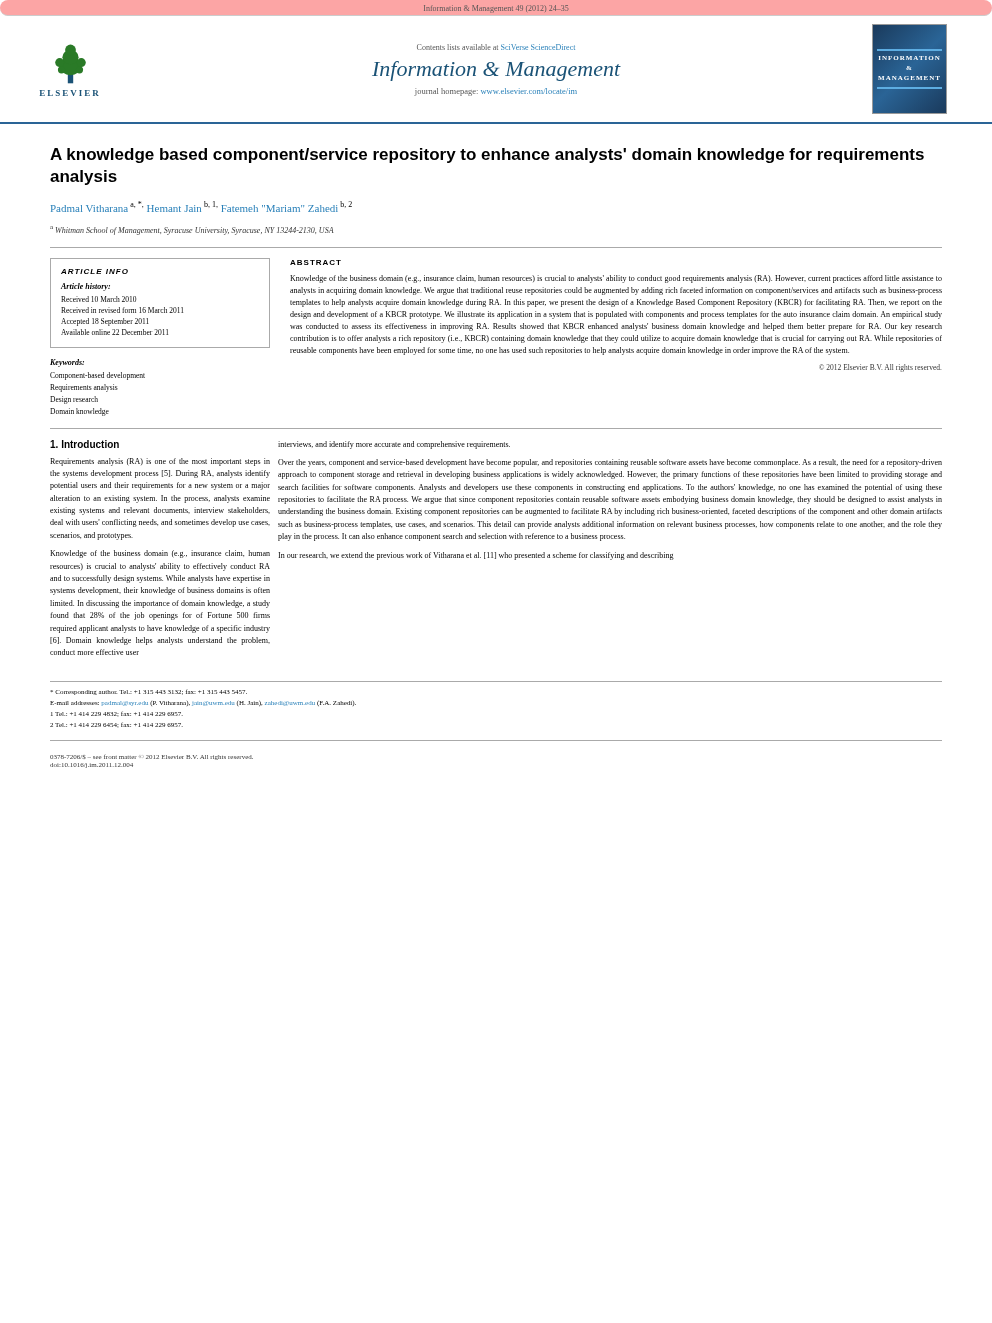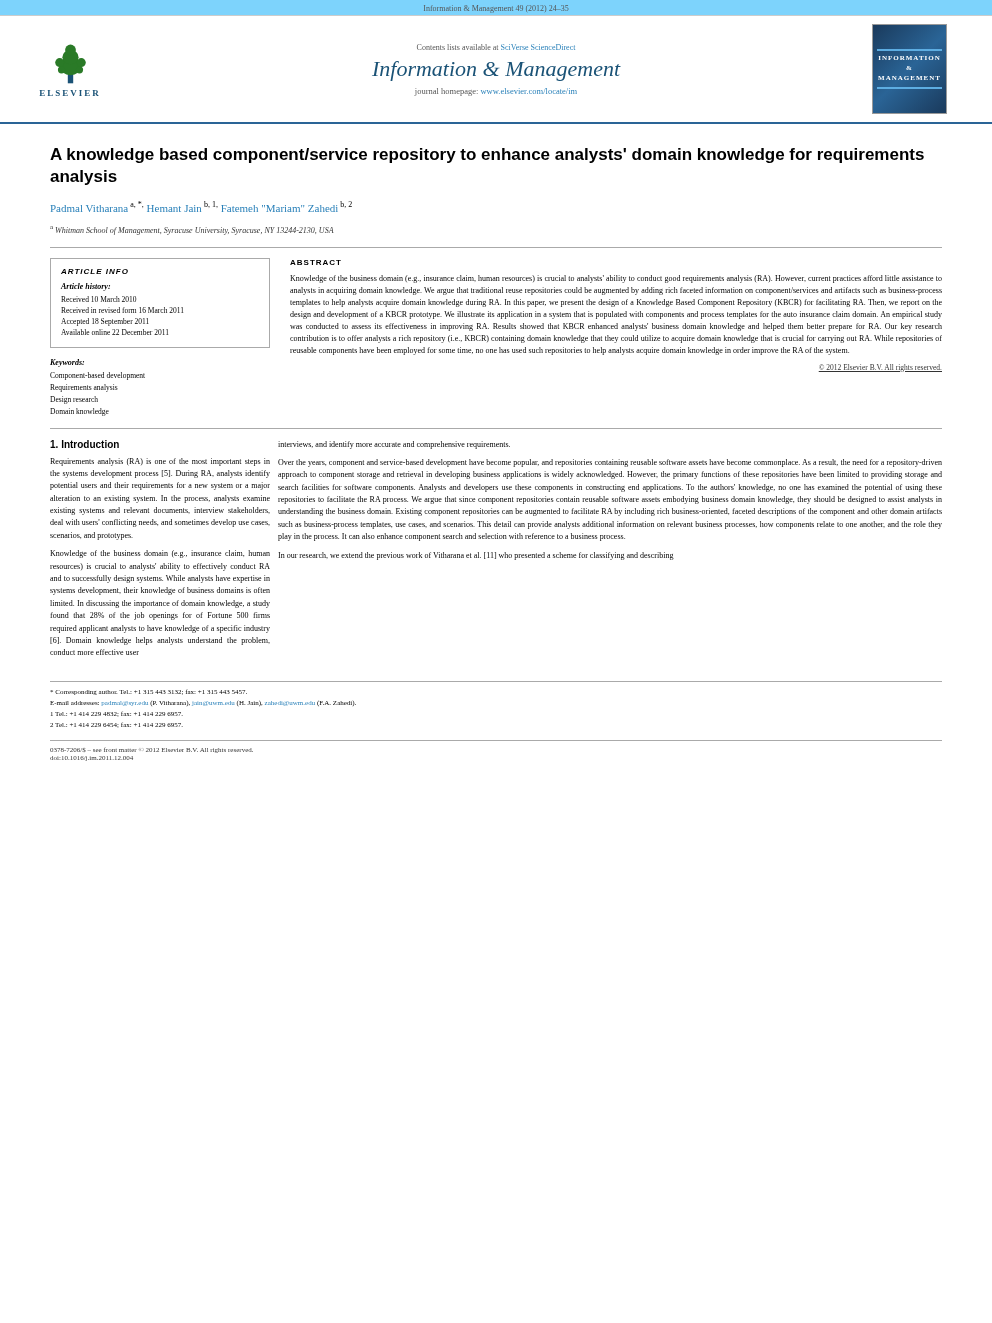--- a/index.html
+++ b/index.html
@@ -7,26 +7,27 @@
       background: #fff;
       font-family: "Times New Roman", Times, serif;
       font-size: 9.5px;
       color: #000;
       width: 992px;
       min-height: 1323px;
     }
 
     
     .header-top {
-      background: #7dd3fc;
+      background: #fca5a5;
       text-align: center;
       padding: 4px 0 2px;
       font-size: 8px;
       color: #444;
       border-bottom: 1px solid #ccc;
+      border-radius: 8px;
     }
     .header-top span.journal-ref {
       font-size: 8px;
       color: #555;
     }
 
     .header-main {
       display: flex;
       align-items: center;
       justify-content: space-between;
@@ -231,21 +232,20 @@
       text-align: justify;
       color: #000;
     }
 
     
     .copyright-line {
       font-size: 7.5px;
       text-align: right;
       color: #333;
       margin-top: 6px;
-      text-decoration: underline;
     }
 
     
     .body-section {
       display: flex;
       gap: 8px;
       margin-top: 10px;
     }
 
     .body-left {
@@ -286,21 +286,21 @@
     .footer-notes a {
       color: #2980b9;
       text-decoration: none;
     }
 
     .article-footer {
       margin-top: 8px;
       font-size: 7px;
       color: #333;
       border-top: 1px solid #aaa;
-      padding-top: 5px;
+      padding-top: 12px;
     }
   </style>
 </head>
 <body>
 
 <div class="header-top">
   <span class="journal-ref">Information &amp; Management 49 (2012) 24–35</span>
 </div>
 
 <div class="header-main">

